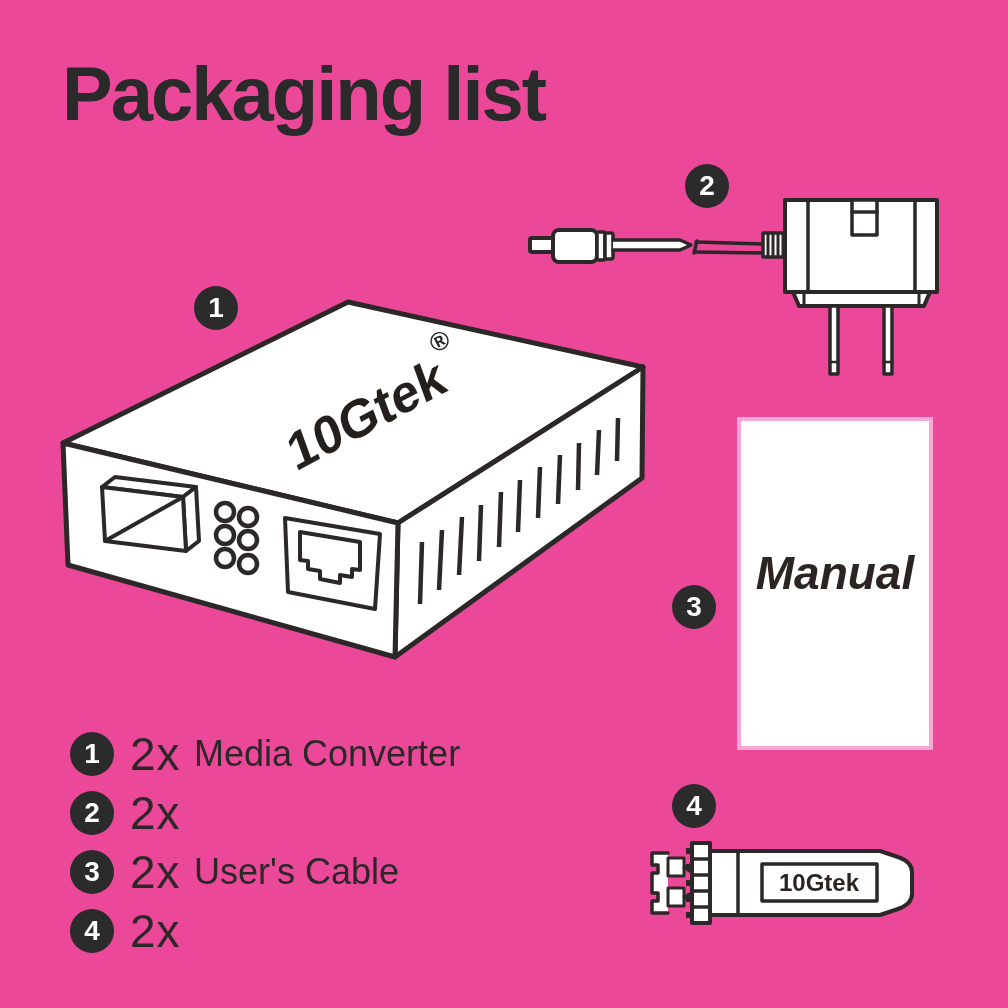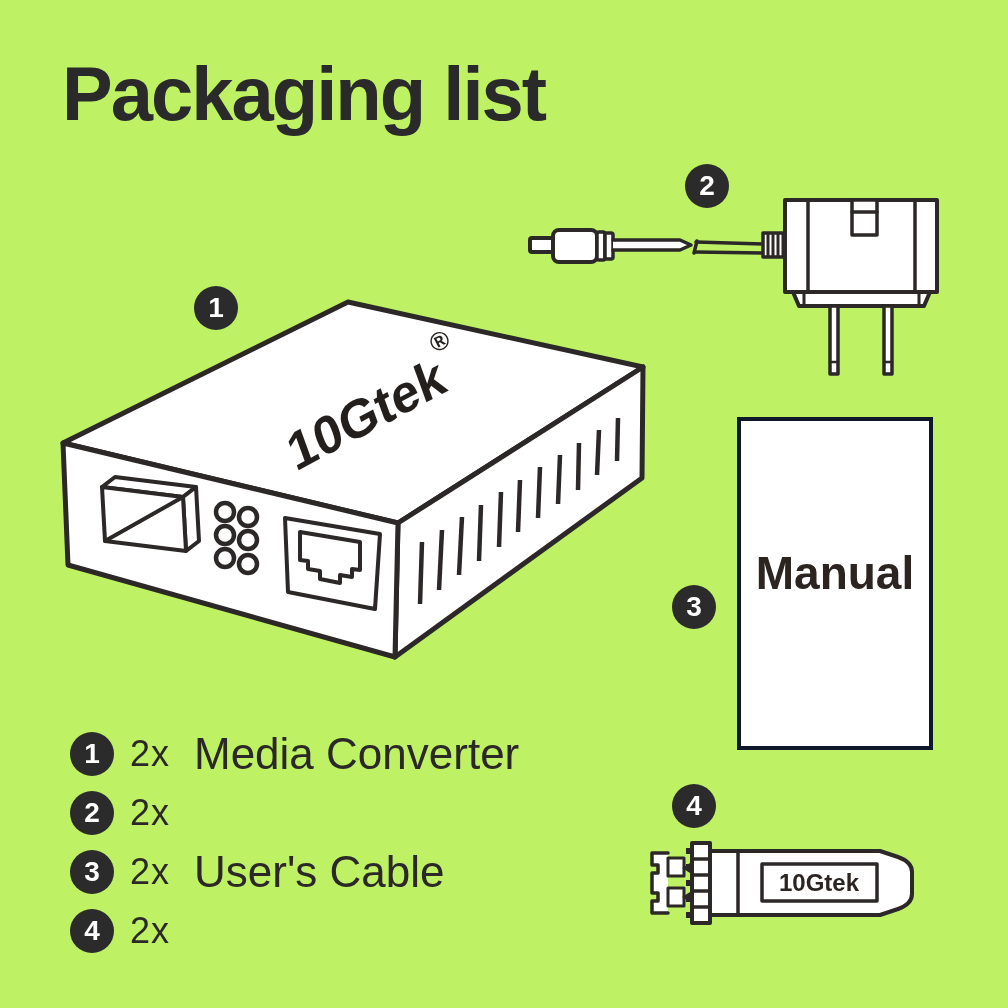--- a/index.html
+++ b/index.html
@@ -1,43 +1,43 @@
 <!DOCTYPE html>
 <html><head>
 <meta charset="utf-8">
 <style>
   html,body{margin:0;padding:0;background:#ffffff;}
   .canvas{
-    position:relative;width:1008px;height:1008px;background:#bef264;overflow:hidden;
+    position:relative;width:1008px;height:1008px;background:#ec4899;overflow:hidden;
     font-family:"Liberation Sans", sans-serif;color:#2b2827;
   }
   .page-title{
     position:absolute;left:62px;top:50px;
     font-size:76px;font-weight:bold;letter-spacing:-2px;color:#2b2a2a;white-space:nowrap;
   }
   .badge{
     position:absolute;width:44px;height:44px;border-radius:50%;
     background:#2b2b2b;color:#ffffff;
     display:flex;align-items:center;justify-content:center;
     font-size:28px;font-weight:bold;line-height:1;
   }
   .badge.inline{position:static;flex:0 0 44px;margin-right:16px;}
   .fig{position:absolute;}
   .fig svg{display:block;overflow:visible;}
   line,path,rect,polygon,circle,polyline{vector-effect:none;}
   .manual-box{
     position:absolute;left:737px;top:417px;width:196px;height:333px;
-    border:4px solid #0f172a;box-sizing:border-box;
-    display:flex;align-items:center;justify-content:center;background:#ffffff;
+    border:4px solid #f9a8d4;box-sizing:border-box;
+    display:flex;align-items:center;justify-content:center;background:#ffffff;font-style:italic;
   }
   .manual-label{font-size:46px;font-weight:bold;color:#2b2421;padding-bottom:22px;letter-spacing:0px;}
   .legend{position:absolute;left:70px;top:731px;display:flex;flex-direction:column;}
   .legend-row{display:flex;align-items:center;height:45px;margin-bottom:14px;}
-  .legend-qty{font-size:36px;width:64px;color:#2b2827;letter-spacing:1px;}
-  .legend-label{font-size:44px;color:#2b2827;white-space:nowrap;}
+  .legend-qty{font-size:46px;width:64px;color:#2b2827;letter-spacing:1px;}
+  .legend-label{font-size:36px;color:#2b2827;white-space:nowrap;}
 </style>
 </head>
 <body>
 
 <div class="canvas">
 
   <div class="page-title">Packaging list</div>
 
   <div class="badge" style="left:194px;top:286px;">
     <span>1</span>

